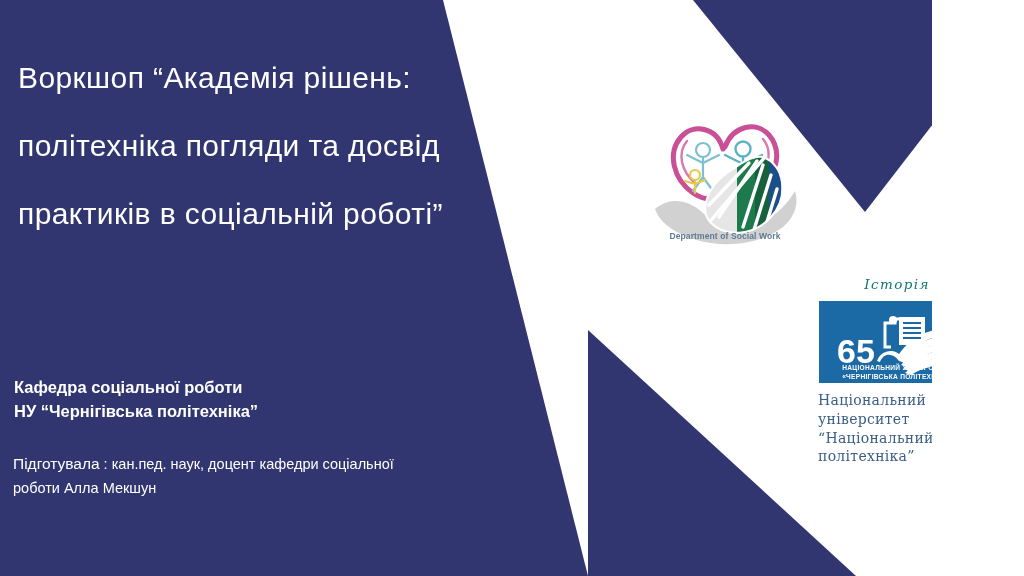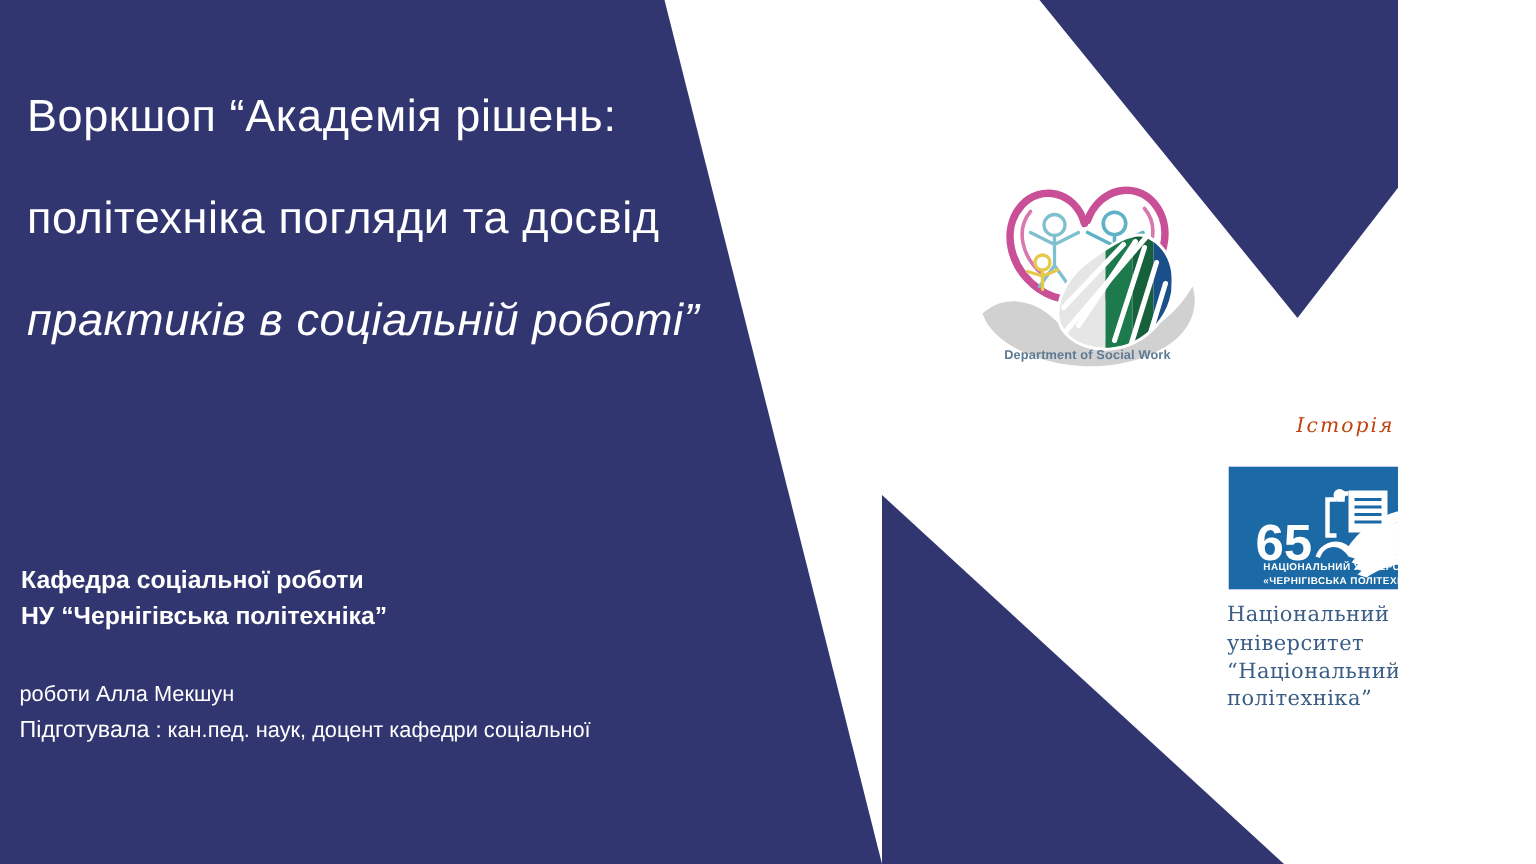--- a/index.html
+++ b/index.html
@@ -37,21 +37,21 @@
   }
   .title-line {
     color: #ffffff;
     font-size: 30px;
     font-weight: 400;
     letter-spacing: 0.4px;
     line-height: 1.06;
     margin: 0 0 36px 0;
     white-space: nowrap;
   }
-  .title-line:last-child { margin-bottom: 0; font-style: italic; }
+  .title-line:last-child { margin-bottom: 0; }
 
   
   #dept-block {
     position: absolute;
     left: 13px;
     top: 375px;
     width: 520px;
     z-index: 5;
   }
   .dept-line {
@@ -108,26 +108,26 @@
   
   #uni-group {
     position: absolute;
     left: 812px;
     top: 276px;
     width: 170px;
     z-index: 6;
   }
   #uni-history {
     text-align: center;
-    color: #c2410c;
+    color: #0f766e;
     font-size: 13.5px;
     font-family: "DejaVu Serif", serif;
     font-style: italic;
     letter-spacing: 1.4px;
-    margin-bottom: 19px;
+    margin-bottom: 9px;
   }
   #uni-badge {
     position: relative;
     margin: 0 auto;
     width: 156px;
     height: 82px;
     background: #c4b5fd;
     overflow: hidden;
   }
   #uni-badge svg { display: block; }
@@ -163,24 +163,24 @@
     <div class="title-line">політехніка погляди та досвід</div>
     <div class="title-line">практиків в соціальній роботі”</div>
   </div>
 
   <div id="dept-block">
     <div class="dept-line">Кафедра соціальної роботи</div>
     <div class="dept-line">НУ “Чернігівська політехніка”</div>
   </div>
 
   <div id="author-block">
-    <div class="author-line">роботи   Алла Мекшун</div>
     <div class="author-line">
       <span class="lead">Підготувала</span><span> : кан.пед.  наук, доцент кафедри  соціальної</span>
     </div>
+    <div class="author-line">роботи   Алла Мекшун</div>
   </div>
 
   <div id="dsw-logo">
     <svg width="160" height="148" viewBox="0 0 160 148">
 
       <path d="M10 104 C26 90 46 96 58 108 C70 120 92 126 110 120
                C128 114 142 100 150 86 C154 98 150 112 138 122
                C120 136 92 142 66 138 C40 134 16 122 10 104 Z" fill="#c9c9c9" opacity="0.85"></path>
 
       <path d="M78 44 C72 22 48 18 36 32 C22 48 28 74 48 88

